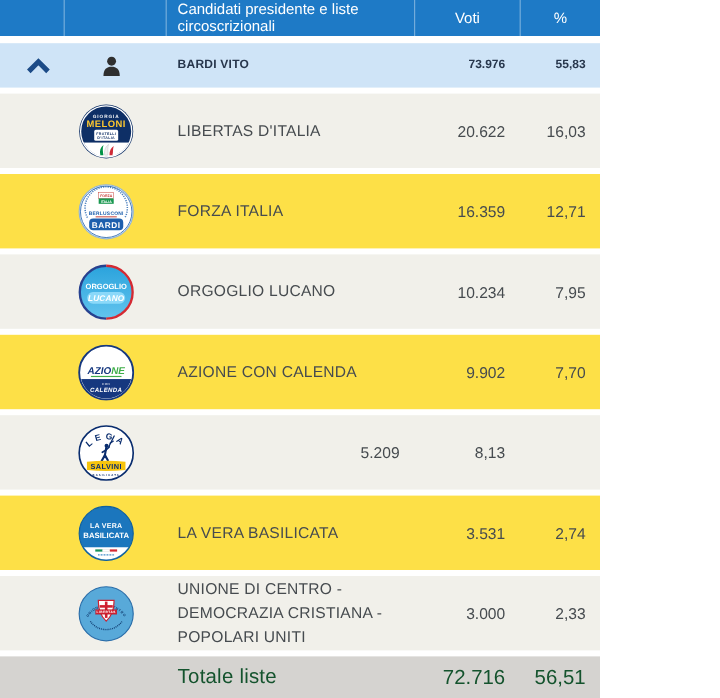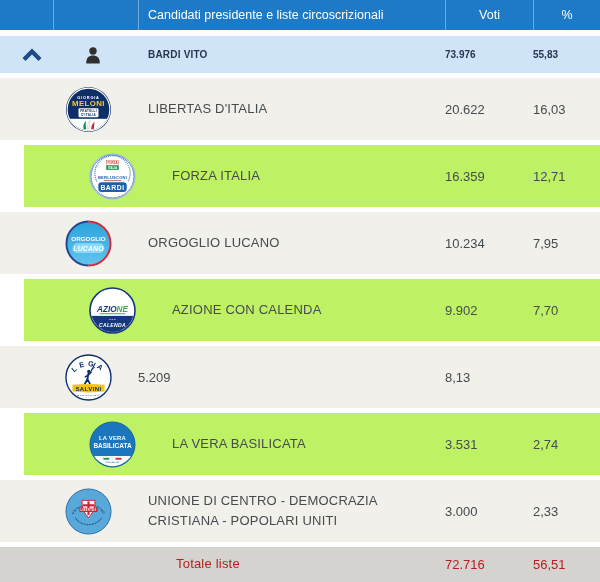--- a/index.html
+++ b/index.html
@@ -1,37 +1,37 @@
 <!DOCTYPE html>
 <html><head>
 <meta charset="utf-8">
 <style>
   html,body{margin:0;padding:0;background:#fff;}
   .page{
-    width:600px;height:582px;overflow:hidden;background:#fff;
+    width:500px;height:582px;overflow:hidden;background:#fff;
     font-family:"Liberation Sans", sans-serif;
     -webkit-font-smoothing:antialiased;
   }
   .grid{display:grid;grid-template-columns:53px 85px 1fr 88px 67px;align-items:center;}
   
   .header{height:30px;background:#1e7ac6;color:#fff;margin-bottom:6px;font-size:12.5px;}
   .header .h-cell{height:100%;display:flex;align-items:center;justify-content:center;}
   .header .h-cell.c3{justify-content:flex-start;padding-left:9px;}
   .header .h-cell + .h-cell{border-left:1px solid rgba(255,255,255,0.38);}
   
   .cand{height:37px;background:#cfe4f7;margin-bottom:5px;color:#27364c;font-weight:bold;font-size:10px;}
   
   .row{height:62px;margin-bottom:5px;color:#464b4f;font-size:13px;}
   .bg-beige{background:#f1f0ea;}
-  .bg-white{background:#bef264;margin-left:24px;}
-  
-  .totals{height:35px;background:#d5d3d0;color:#b91c1c;font-size:13px;padding-left:28px;}
+  .bg-white{background:#fde047;}
+  
+  .totals{height:35px;background:#d5d3d0;color:#14532d;font-size:17px;}
   .cell{min-width:0;}
   .name{padding-left:10px;letter-spacing:0.2px;line-height:1.55;max-width:300px;}
-  .num{text-align:left;padding-right:12px;white-space:nowrap;}
+  .num{text-align:right;padding-right:12px;white-space:nowrap;}
   .logo-cell{display:flex;align-items:center;padding-left:12px;}
   .icon-cell{display:flex;align-items:center;}
   .chev{margin-left:21px;display:flex;}
   .person{margin-left:30px;display:flex;}
   svg{display:block;}
   .logo{width:47px;height:47px;}
 </style>
 </head>
 <body>
 

